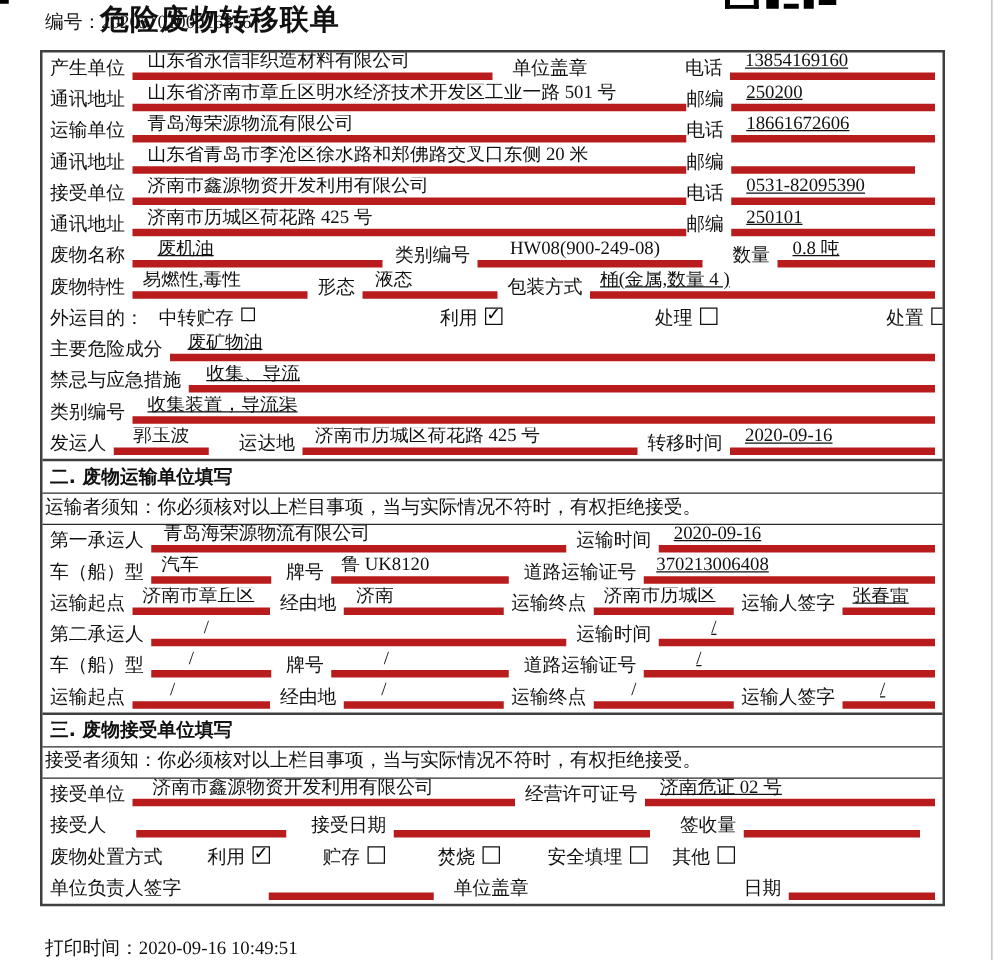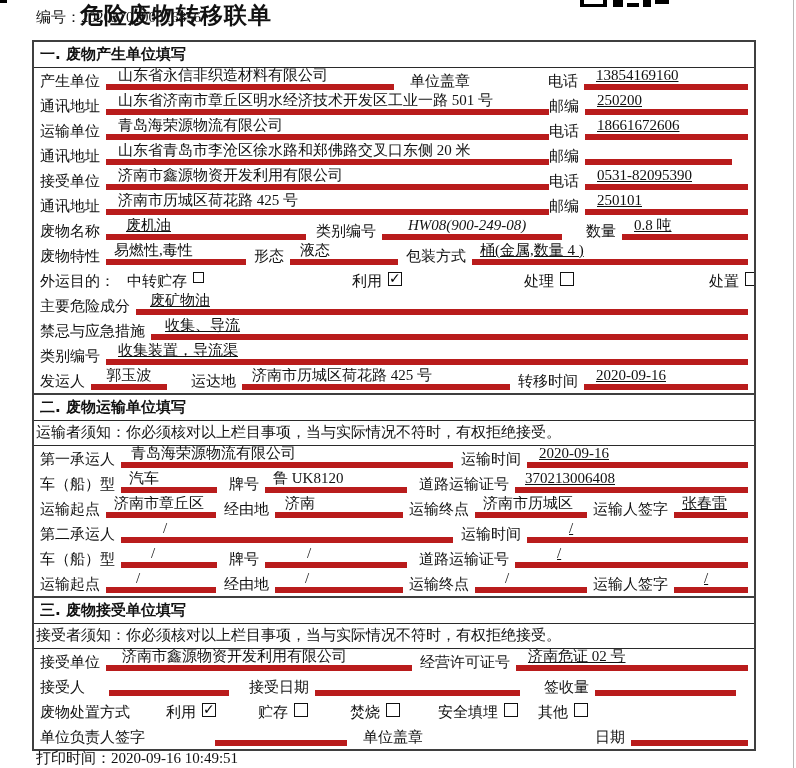--- a/index.html
+++ b/index.html
@@ -16,21 +16,21 @@
         font-family:"DejaVu Sans","Liberation Sans",sans-serif;font-weight:bold;font-size:15px;}
   .sec-h.mid{border-top:2px solid #3f3f3f;height:28px;}
   .notice{height:25px;line-height:22px;padding:0 2px;border-bottom:1px solid #2a2a2a;box-sizing:border-box;white-space:nowrap;}
   .row{display:flex;align-items:flex-end;height:25px;padding:0 6px 3px 6px;box-sizing:border-box;overflow:hidden;}
   .lbl{white-space:nowrap;flex:0 0 auto;padding-right:6px;line-height:18px;}
   .fill{border-bottom:6px solid #b91c1c;white-space:nowrap;flex:0 0 auto;line-height:18px;padding:0 4px;
         overflow:hidden;box-sizing:border-box;}
   .grow{flex:1 1 auto;text-decoration:underline;}
   .center{text-align:center;}
   .pl8{padding-left:8px;margin-top:19px;} .pl10{padding-left:10px;} .pl12{padding-left:12px;} .pl14{padding-left:14px;}
-  .pl16{padding-left:16px;} .pl20{padding-left:20px;text-decoration:underline;} .pl26{padding-left:26px;font-style:italic;}
+  .pl16{padding-left:16px;} .pl20{padding-left:20px;text-decoration:underline;} .pl26{padding-left:26px;}
   .sl{padding-left:42px;} .sl2{padding-left:30px;}
   .opt{display:inline-flex;align-items:flex-start;gap:6px;flex:0 0 auto;line-height:18px;}
   .chk{display:inline-block;width:12px;height:12px;border:1px solid #111;position:relative;flex:0 0 auto;box-sizing:content-box;}
   .chk.sm{width:9px;height:9px;}
   .chk.checked::after{content:"✓";position:absolute;left:0px;top:-4px;font-size:14px;font-weight:bold;
         font-family:"DejaVu Sans","Liberation Sans",sans-serif;color:#000;}
   .footer{position:absolute;left:36px;top:749px;white-space:nowrap;}
 </style>
 </head>
 <body>
@@ -51,21 +51,20 @@
     <div class="blk" style="left:613px;top:0;width:10px;height:7px;"></div>
     <div class="blk" style="left:627px;top:3px;width:12px;height:4px;"></div>
     <div class="blk" style="left:643px;top:0;width:8px;height:7px;"></div>
     <div class="blk" style="left:655px;top:0;width:14px;height:4px;"></div>
   </div>
 
   <div class="edge-line"></div>
 
   <div class="doc-table">
 
-    <div class="sec-h">一. 废物产生单位填写</div>
 
     <div class="row">
       <span class="lbl">产生单位</span>
       <span class="fill pl12" style="width:288px">山东省永信非织造材料有限公司</span>
       <span class="lbl" style="margin-left:16px">单位盖章</span>
       <span class="lbl" style="margin-left:72px">电话</span>
       <span class="fill grow pl12">13854169160</span>
     </div>
 
     <div class="row">

